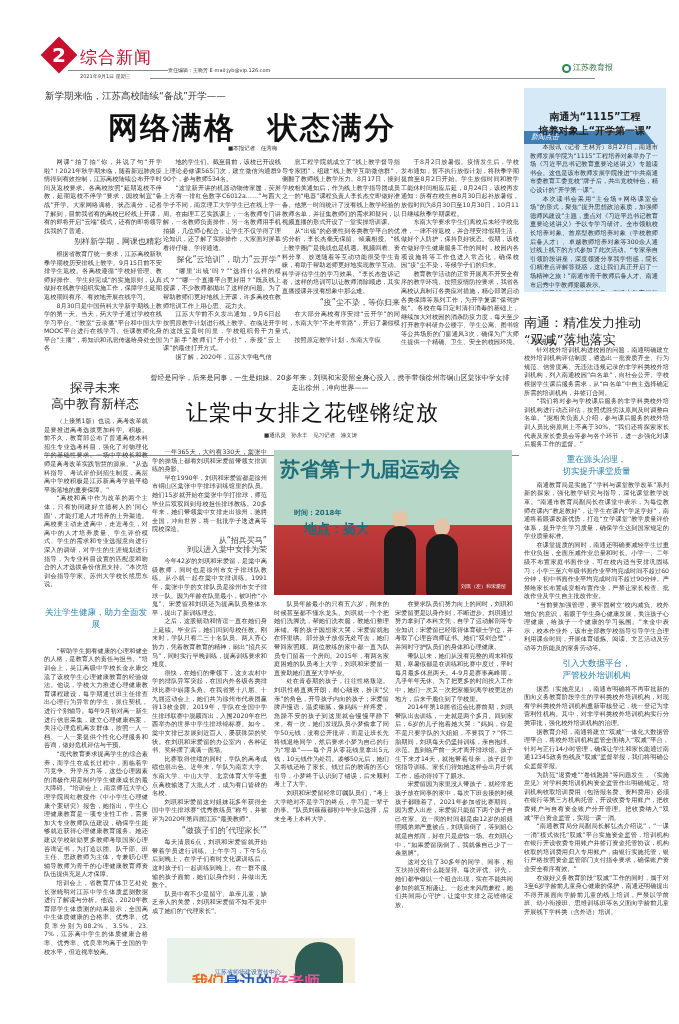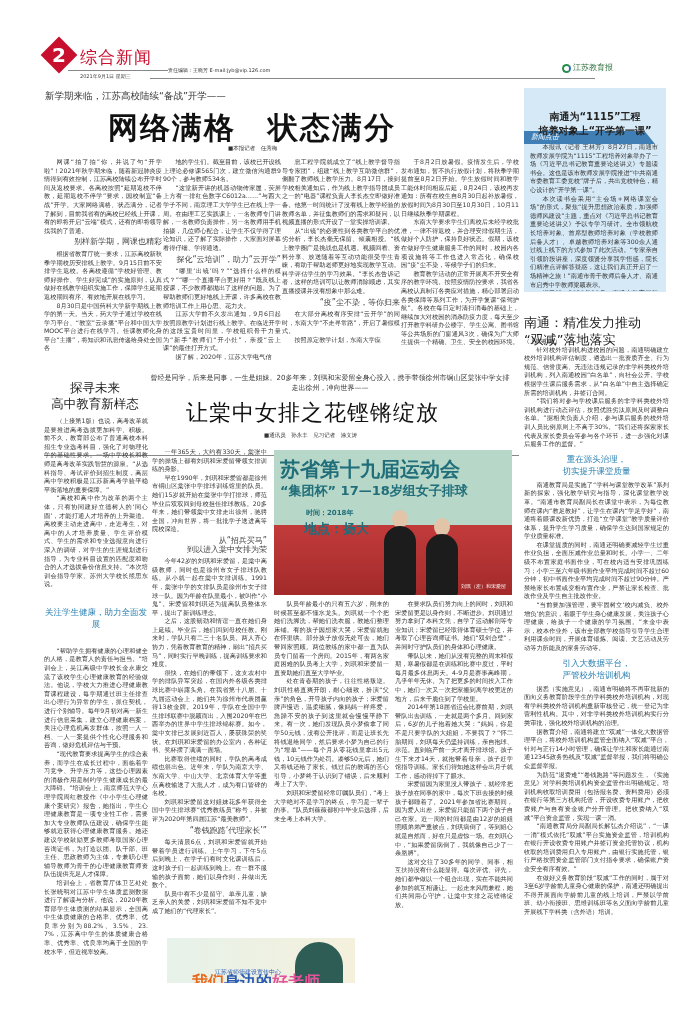--- a/index.html
+++ b/index.html
@@ -35,21 +35,21 @@
   
   #left-title{left:40px;top:380px;width:110px;font-size:12.5px;text-align:center;line-height:16px;color:#222;}
   #left-text{left:44px;top:417px;width:104px;height:600px;}
   
   #vb-kicker{left:150px;top:373px;width:360px;font-size:7px;text-align:center;line-height:10px;color:#333;}
   #vb-headline{left:186px;top:398px;font-size:22px;color:#111;letter-spacing:1px;}
   #vb-byline{left:264px;top:432px;font-size:5.5px;color:#333;}
   #vb-photo{left:274px;top:450px;width:238px;height:145px;background:linear-gradient(#b7d7c8 0,#b7d7c8 52%,#c23b3b 52%,#a32a2a 100%);overflow:hidden;}
   #vb-banner1{position:absolute;left:6px;top:6px;font-size:20px;color:#1f6e7a;font-weight:bold;white-space:nowrap;}
   #vb-banner2{position:absolute;left:6px;top:32px;font-size:13px;color:#1f6e7a;font-weight:bold;white-space:nowrap;}
-  #vb-banner3{position:absolute;left:32px;top:58px;font-size:7px;color:#1f6e7a;font-weight:bold;}
+  #vb-banner3{position:absolute;left:20px;top:58px;font-size:7px;color:#1f6e7a;font-weight:bold;}
   #vb-banner4{position:absolute;left:30px;top:70px;font-size:13px;color:#1f6e7a;font-weight:bold;}
   .person{position:absolute;width:32px;border-radius:16px 16px 4px 4px;background:#1c1c1c;}
   .head{position:absolute;width:16px;height:18px;border-radius:50%;background:#e2c4a8;}
   #vb-caption{position:absolute;right:6px;bottom:6px;font-size:5px;color:#fff;}
   
   #ad{left:167px;top:938px;width:188px;height:45px;background:linear-gradient(90deg,#e7f2ea,#f4f0dc);overflow:hidden;}
   #ad-title{position:absolute;left:25px;top:7px;font-size:16px;font-weight:bold;white-space:nowrap;margin-top:27px;}
   #ad-title .o{color:#e8691b}#ad-title .b{color:#2a59b5}#ad-title .p{color:#e4549b}
   #ad-sub{position:absolute;left:48px;top:30px;font-size:6px;color:#2a59b5;}
   #ad-silhouette{position:absolute;left:128px;top:4px;width:48px;height:44px;background:#2d5d55;border-radius:24px 24px 0 0;}
@@ -139,41 +139,40 @@
   <p>“现代教育要求提高学生的综合素养，而学生在成长过程中，面临着学习竞争、升学压力等，这些心理因素的消极作用是制约学生健康成长的最大障碍。”培训会上，南京师范大学心理学院周红教授作《中小学生心理健康个案研究》报告，她指出，学生心理健康教育是一项专业性工作，需要加大专业教师队伍建设，确保学生能够就近获得心理健康教育服务。她还建议学校鼓励更多教师考取国家心理咨询证书，为打造以团、队干部、班主任、思政教师为主体，专兼职心理辅导教师为骨干的心理健康教育师资队伍提供充足人才保障。</p>
   <p>培训会上，省教育厅体卫艺处处长张晓明对江苏中学生体质监测数据进行了解读与分析。他说，2020年教育部学生体质测的结果显示，全国高中生体质健康的合格率、优秀率、优良率分别为88.2%、3.5%、23.7%，江苏高中学生的体质健康合格率、优秀率、优良率均高于全国的学校水平，但近视率较高。</p>
 </div>
 
 <div class="abs" id="vb-kicker">曾经是同学，后来是同事，一生是姐妹。20多年来，刘琪和宋爱留全身心投入，携手带领徐州市铜山区棠张中学女排走出徐州，冲向世界——</div>
 <div class="abs" id="vb-headline">让棠中女排之花铿锵绽放</div>
 <div class="abs" id="vb-byline">■通讯员　孙永丰　见习记者　涂文涛</div>
 
 <div class="abs" id="vb-photo">
   <div id="vb-banner1">苏省第十九届运动会</div>
-  <div id="vb-banner2">“集团杯” 17—18岁组女子排球</div>
   <div id="vb-banner3">时间：2018年</div>
   <div id="vb-banner4">地点：扬大</div>
   <div class="head" style="left:118px;top:60px"></div>
   <div class="person" style="left:110px;top:76px;height:70px"></div>
   <div class="head" style="left:160px;top:68px"></div>
   <div class="person" style="left:152px;top:84px;height:62px"></div>
   <div id="vb-caption">刘琪（左）和宋爱留</div>
 </div>
 
 <div class="abs txt" style="left:152px;top:448px;width:115px;height:480px">
   <p>一年365天，大约有330天，棠张中学的操场上都有刘琪和宋爱留带领女排训练的身影。</p>
   <p>早在1990年，刘琪和宋爱留都是徐州市铜山区棠张中学排球训练馆里的队员。她们15岁就开始在棠张中学打排球，师范毕业后双双回到母校担任排球教练。20多年来，她们带领棠中女排走出徐州，驰骋全国，冲向世界，将一批批学子送进高等院校深造。</p>
   <div class="sub" style="white-space:pre-line;margin:3px 0">从“招兵买马”
 到以进入棠中女排为荣</div>
   <p>今年42岁的刘琪和宋爱留，是棠中高级教师，同时也是徐州市女子排球队教练。从小就一起在棠中女排训练。1991年，棠张中学的女排队员是徐州市女子排球一队。因为年龄在队里最小，被叫作“小鬼”。宋爱留和刘琪还为提高队员整体水平，提出了新训练理念。</p>
   <p>之后，这股韧劲和情谊一直在她们身上延续。毕业后，她们回到母校任教。刚来时，学队只有二三十名队员。两人齐心协力，凭着教育教育的精神，刷出“招兵买马”，同时实行早晚训练，提高训练要求和难度。</p>
   <p>很快，在她们的带领下，这支农村中学的排队异军突起，在国内外各级各类排球比赛中崭露头角。在我省第十八届、十九届运动会上，她们共为徐州市代表团赢得13枚金牌。2019年，学队在全国中学生排球联赛中脱颖而出，入围2020年在巴西举办的世界中学生排球锦标赛。如今，棠中女排已发展到近百人，屡获殊荣的奖状。在刘琪和宋爱留的办公室内，各种证书、奖杯摆了满满一面墙。</p>
   <p>比赛取得佳绩的同时，学队的高考成绩也很出色。近年来，学队为南京大学、东南大学、中山大学、北京体育大学等重点高校输送了大批人才，成为有口皆碑的名校。</p>
   <p>刘琪和宋爱留这对姐妹花多年获得全国中学生排球赛“优秀教练员”称号，并被评为2020年第四届江苏“最美教师”。</p>
-  <div class="sub" style="margin:3px 0">“卷钱跑路‘代理家长’”</div>
+  <div class="sub" style="margin:3px 0">“做孩子们的‘代理家长’”</div>
   <p>每天清晨6点，刘琪和宋爱留就开始带着学员进行训练。上午学习，下午5点后到晚上，在学子们有时文化课训练后，这时孩子们一起训练到晚上。在一群不服输的孩子面前，她们以身作则，并做出无数个。</p>
   <p>队员中有不少是留守、单亲儿童，缺乏亲人的关爱，刘琪和宋爱留不知不觉中成了她们的“代理家长”。</p>
 </div>
 <div class="abs txt" style="left:274px;top:600px;width:115px;height:330px">
   <p>队员年龄最小的只有五六岁，刚来的时候甚至都不懂水龙头。刘琪就一个个把她们洗脚洗，帮她们洗衣服，教她们整理床铺。有的孩子因想家大哭，宋爱留就抱在怀里哄。部分孩子放假无处可去，她们带回家照顾。两位教练的家中都一直为队员专门留着一个房间。2015年，有两名家庭困难的队员考上大学，刘琪和宋爱留一直资助她们直至大学毕业。</p>
   <p>处在青春期的孩子，往往性格叛逆。刘琪性格直爽开朗，耐心细致，扮演“父亲”的角色，开导孩子内向的孩子；宋爱留脾声慢语，温柔细腻，像妈妈一样疼爱，急躁不安的孩子到这里就会慢慢平静下来。有一次，她们发现队员小梦偷拿了同学50元钱，没有公开批评，而是让班长先将钱退给同学，然后要求小梦为自己的行为“埋单”——每个月从零花钱里拿出5元钱，10元钱作为处罚。凑够50元后，她们又将钱还给了家长。钱过后的教诲的苦心引导，小梦终于认识到了错误，后来顺利考上了大学。</p>
   <p>刘琪和宋爱留经常叮嘱队员们，“考上大学绝对不是学习的终点，学习是一辈子的事。”队员刘薇薇都初中毕业后选择，后来全考上本科大学。</p>
 </div>
 <div class="abs txt" style="left:395px;top:600px;width:118px;height:400px">
   <p>在要求队员们努力向上的同时，刘琪和宋爱留更是以身作则，不断进步。刘琪通过努力拿到了本科文凭，自学了运动解剖等专业知识；宋爱留已经取得体育硕士学位，并考取了心理咨询师证书。她们“双剑合璧”，并同时守护队员们的身体和心理健康。</p>

